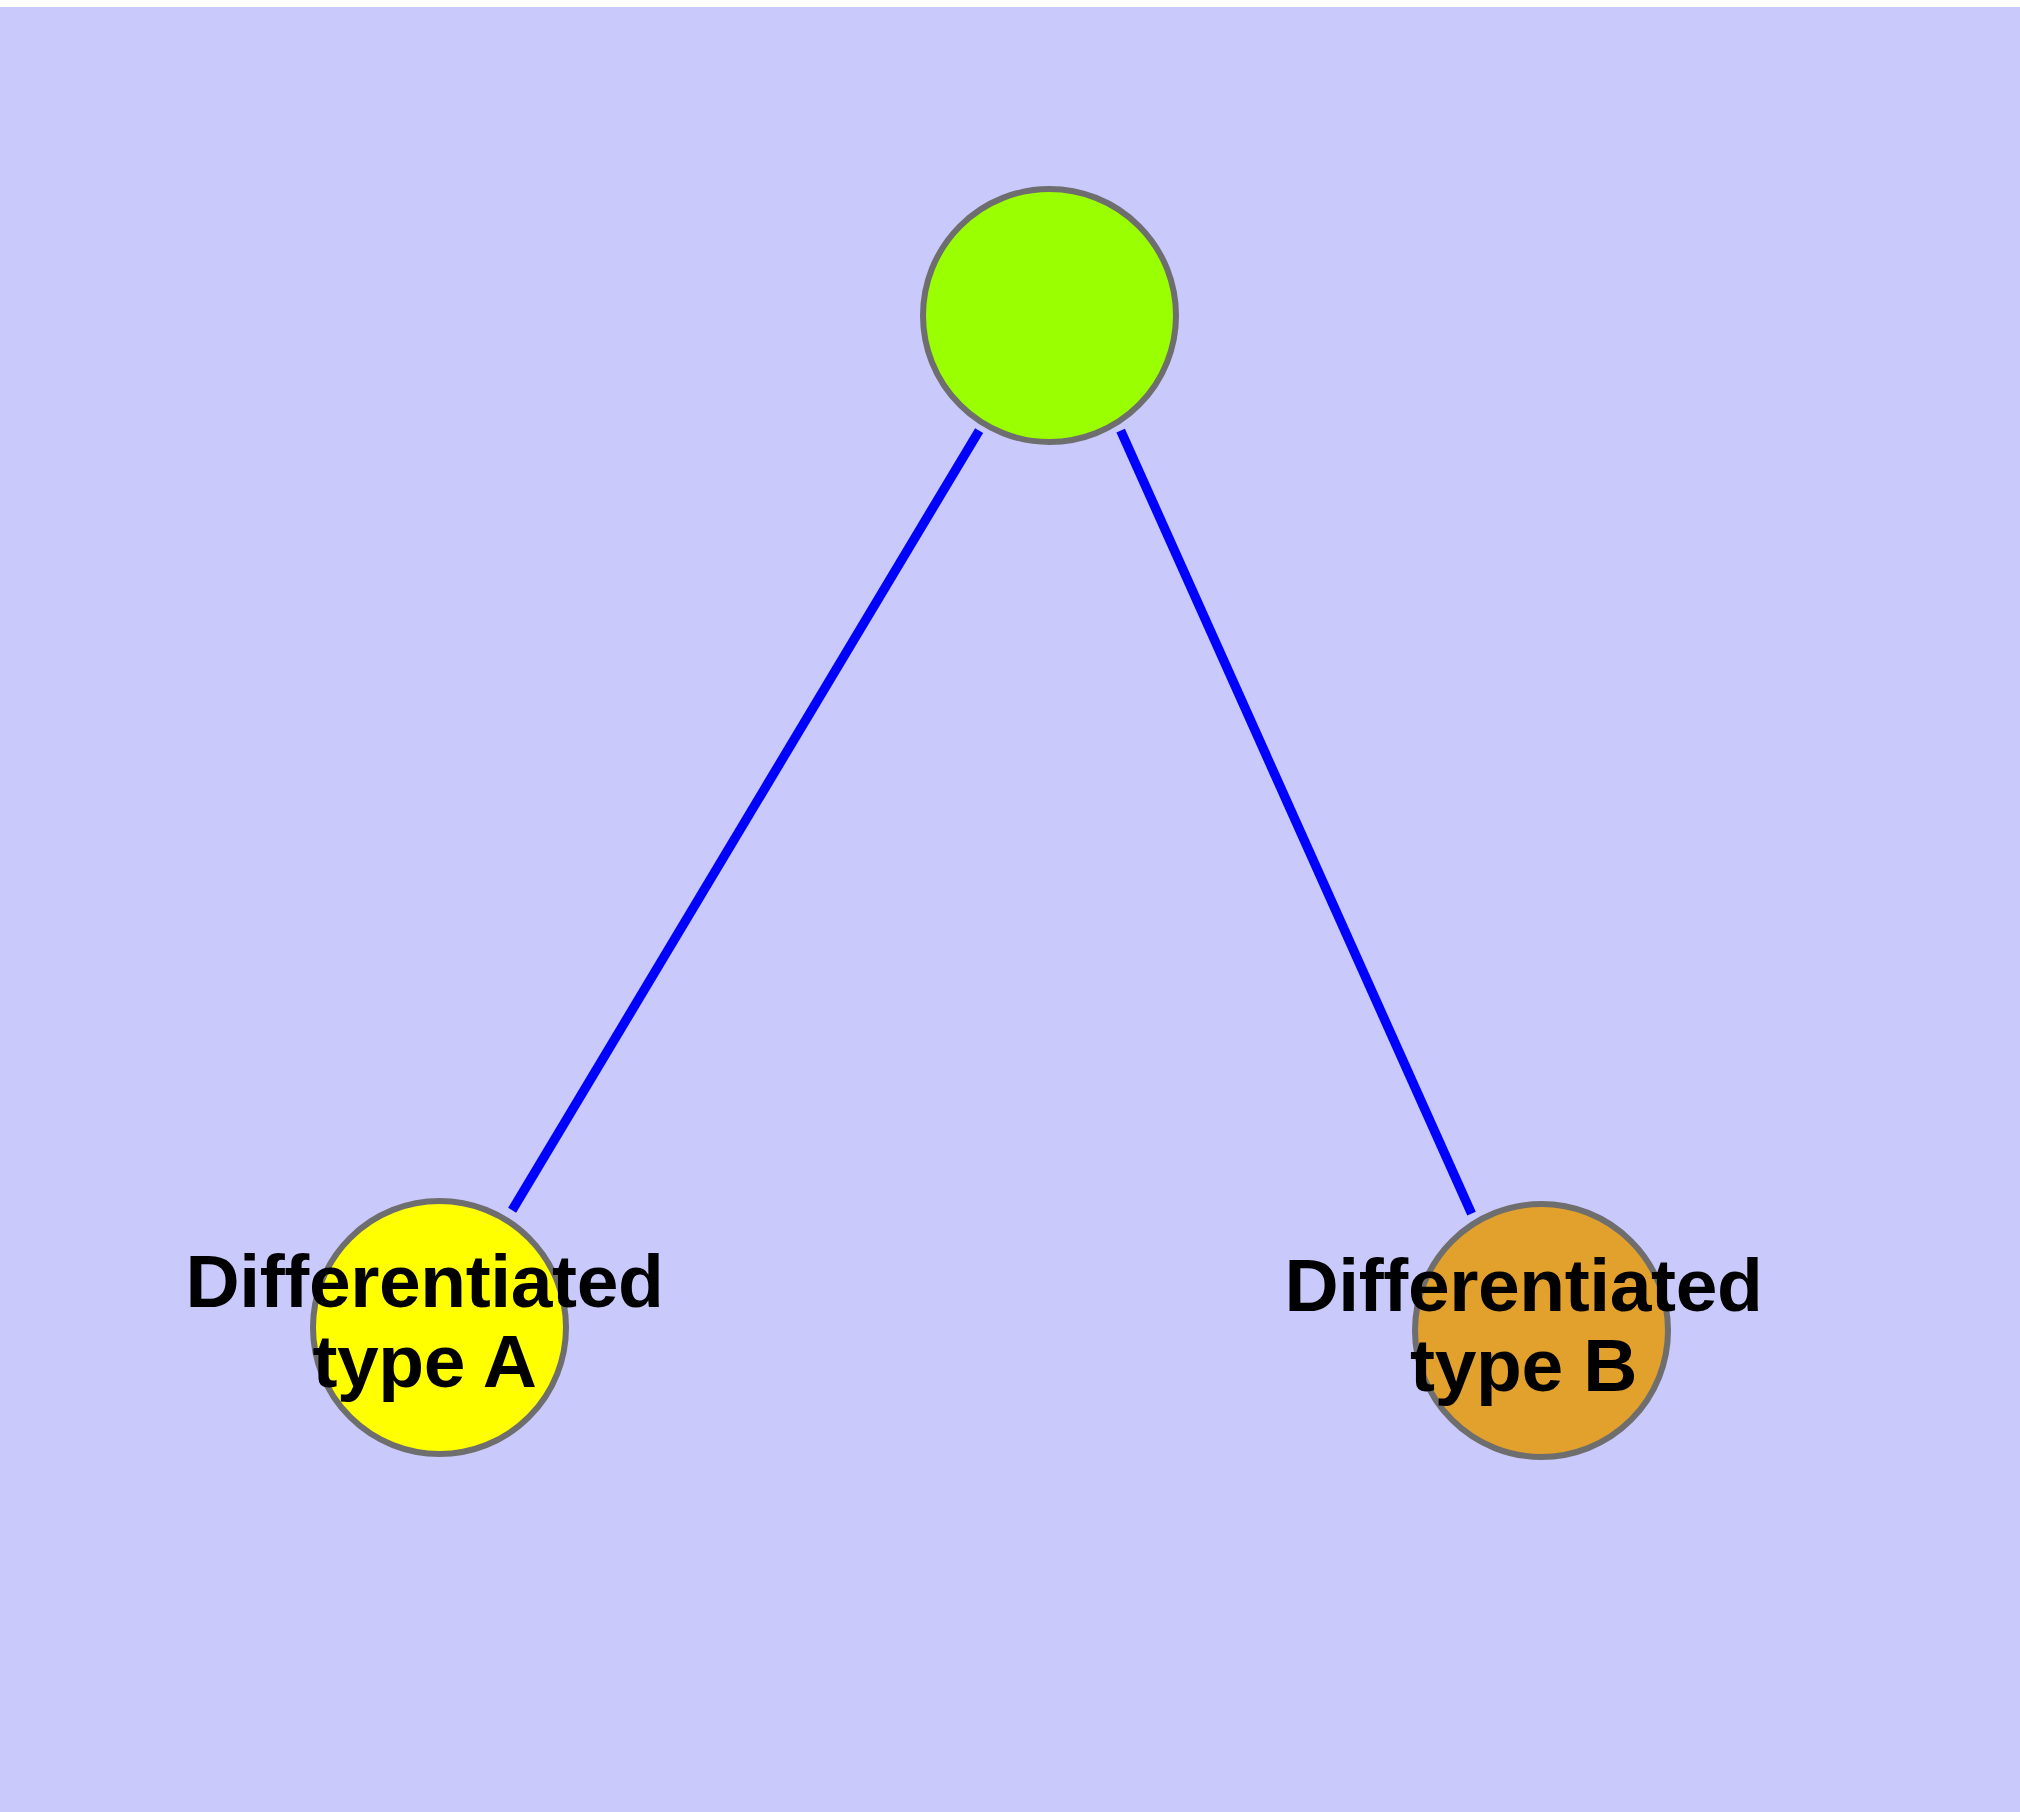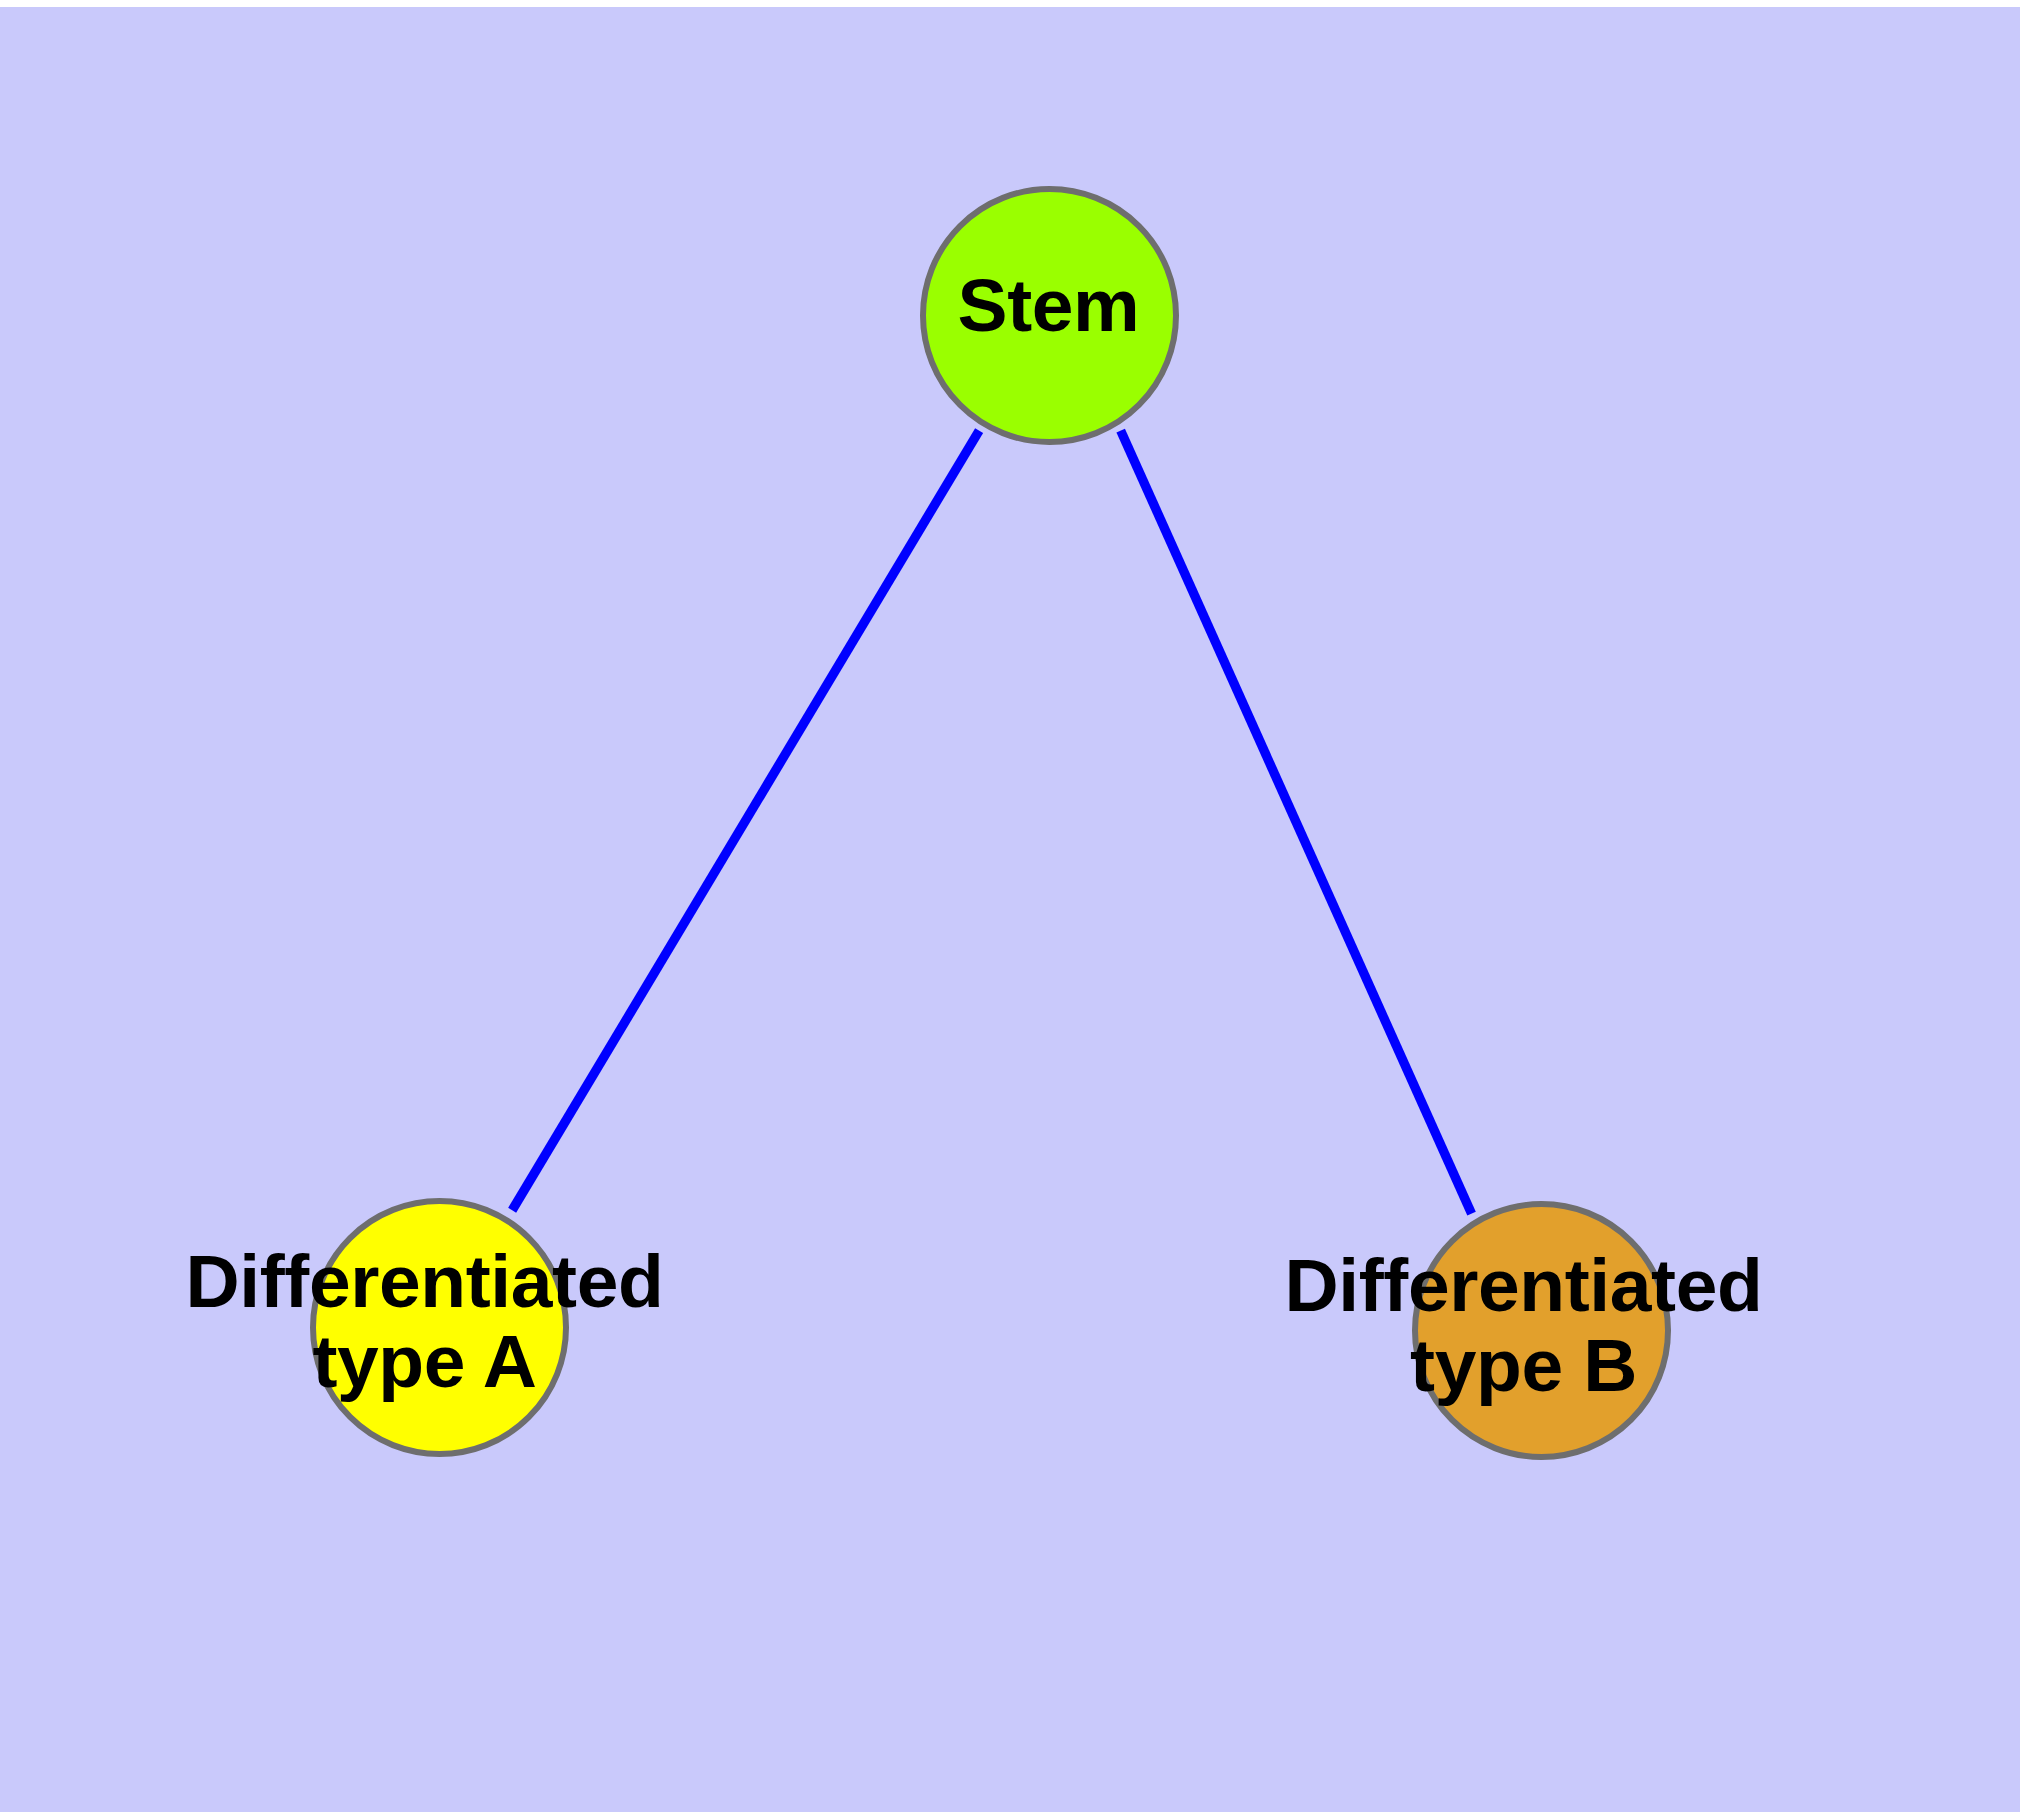--- a/index.html
+++ b/index.html
@@ -96,21 +96,20 @@
 
   <svg id="edge-layer" viewBox="0 0 2384 2138">
     <line id="edge-stem-type-a" x1="1155" y1="508" x2="604" y2="1428" stroke="#0000ff" stroke-width="11" stroke-linecap="butt"></line>
     <line id="edge-stem-type-b" x1="1322" y1="508" x2="1736" y2="1432" stroke="#0000ff" stroke-width="11" stroke-linecap="butt"></line>
   </svg>
 
   <div class="node" id="node-stem"></div>
   <div class="node" id="node-type-a"></div>
   <div class="node" id="node-type-b"></div>
 
-  <div class="node-label" id="label-stem">Stem</div>
 
   <div class="node-label" id="label-type-a">Differentiated
 type A</div>
 
   <div class="node-label" id="label-type-b">Differentiated
 type B</div>
 
 </div>
 
 

